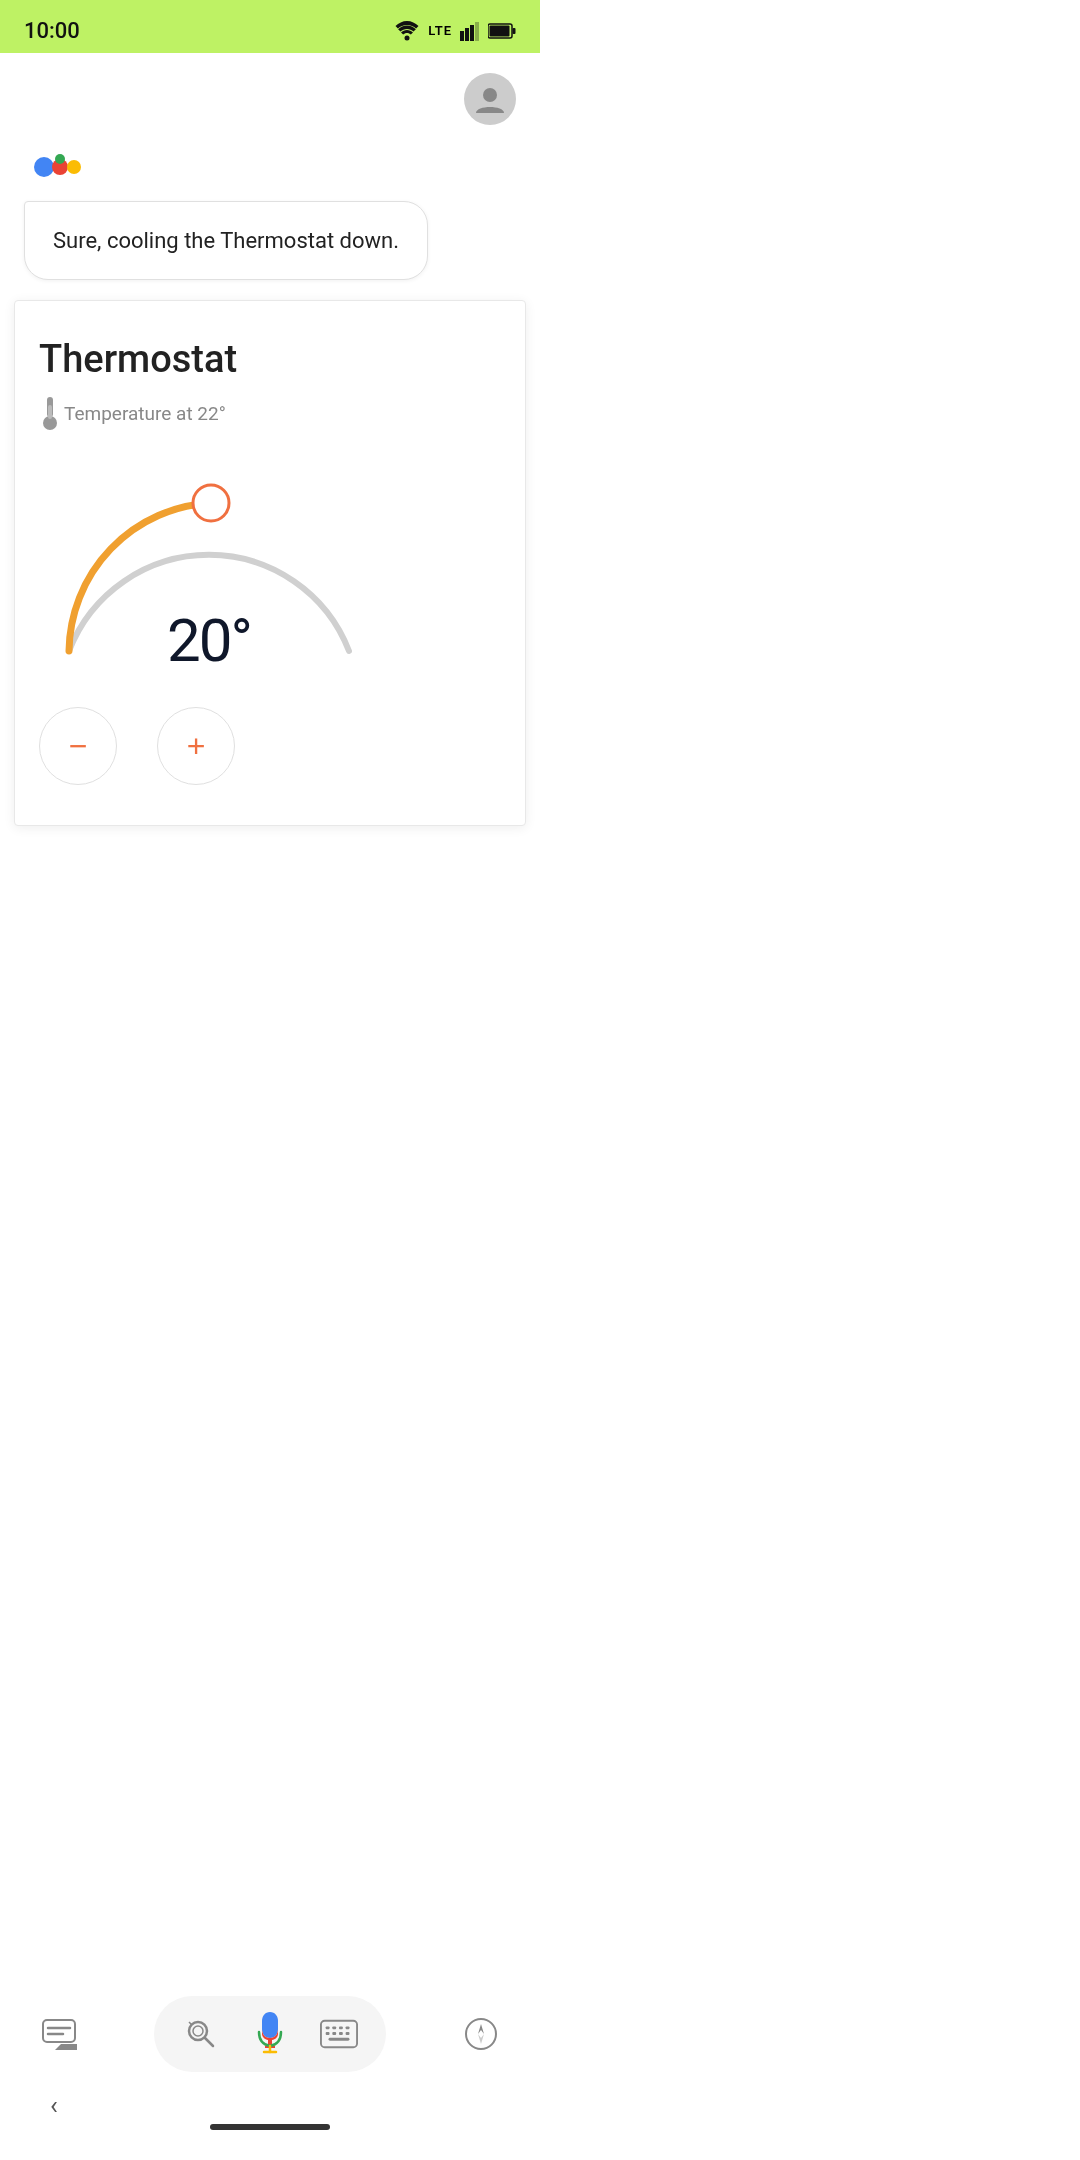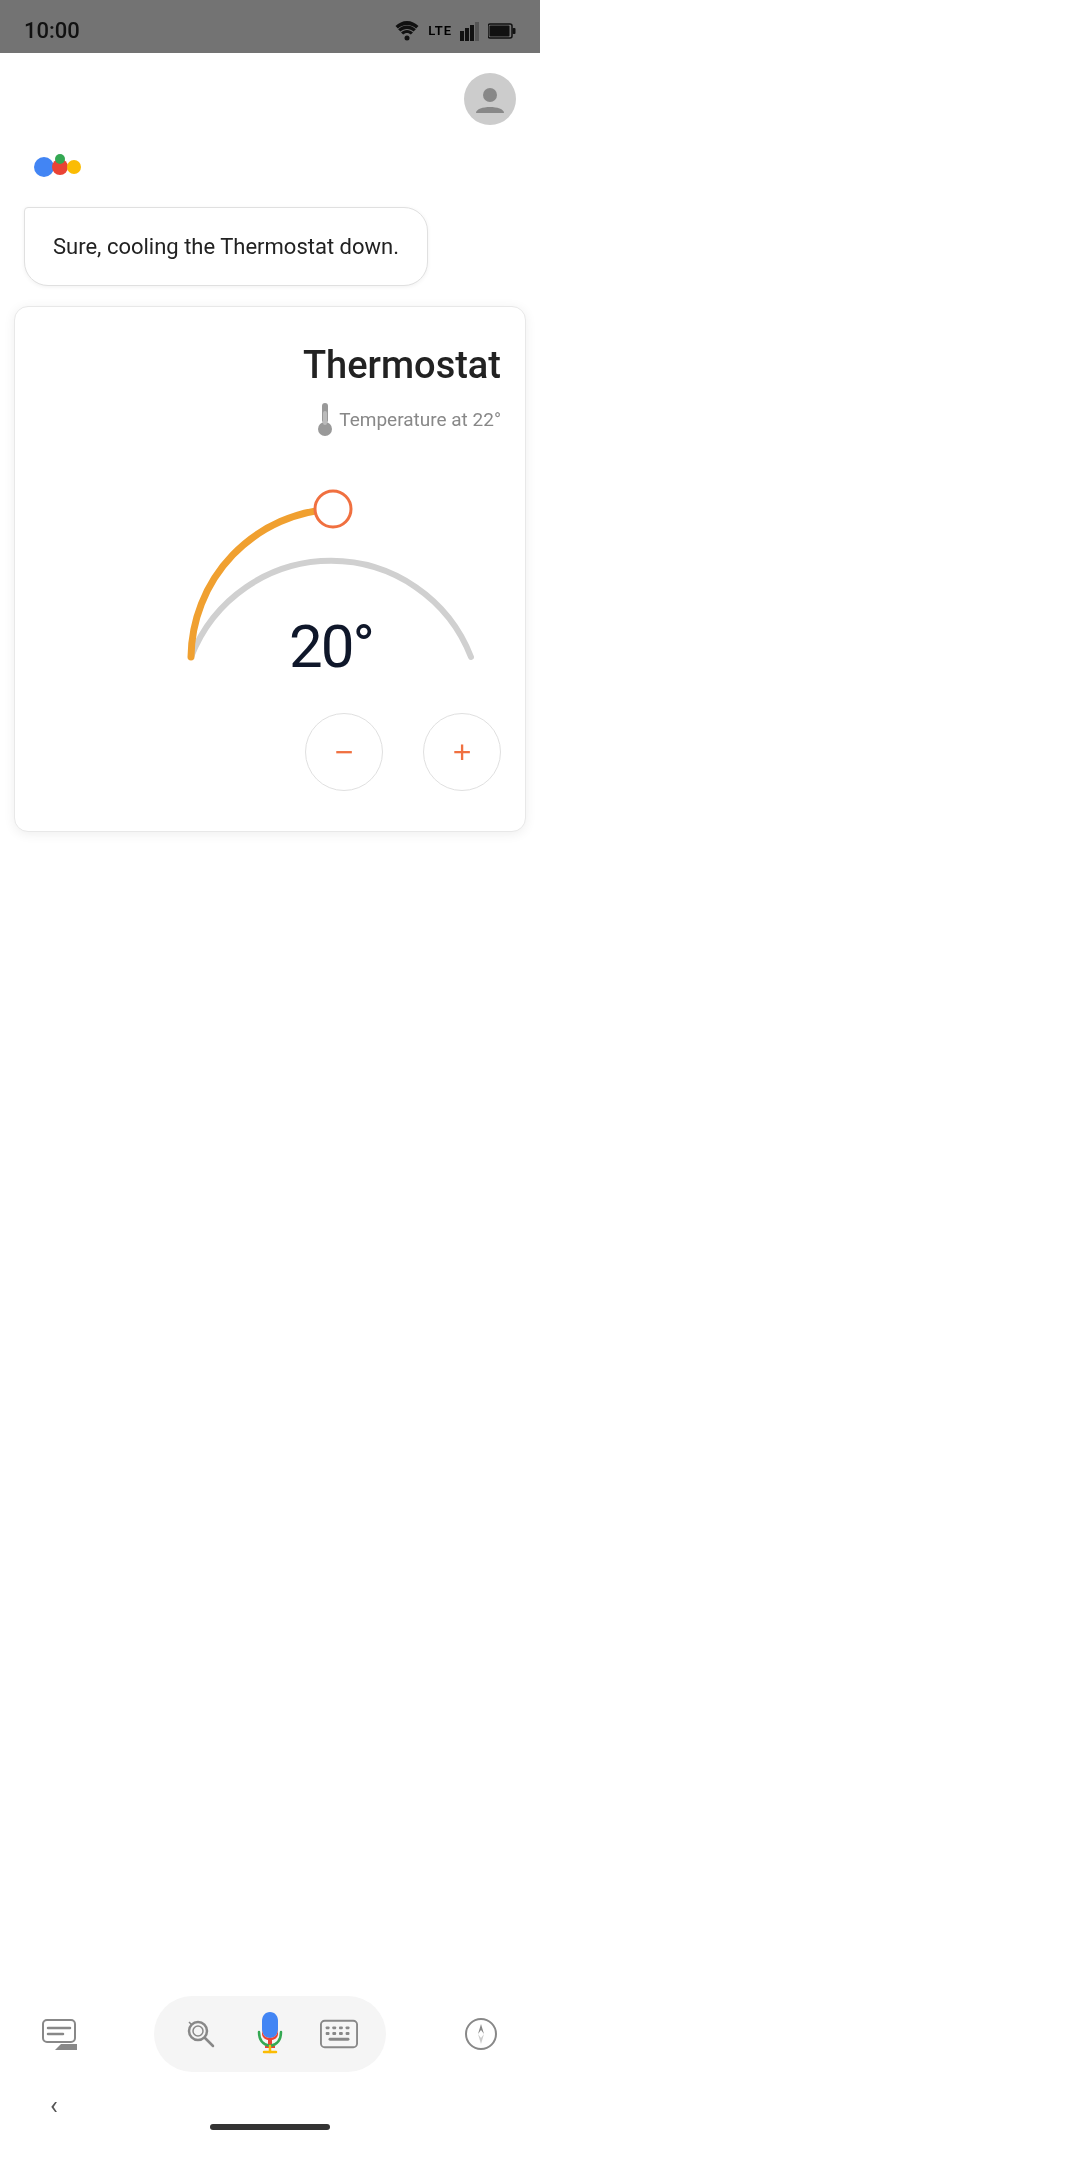--- a/index.html
+++ b/index.html
@@ -13,21 +13,21 @@
       position: relative;
       overflow-x: hidden;
     }
 
     
     .status-bar {
       display: flex;
       justify-content: space-between;
       align-items: center;
       padding: 18px 24px 10px 24px;
-      background: #737373;
+      background: #bef264;
     }
     .status-time {
       font-size: 22px;
       font-weight: 500;
       color: #111;
     }
     .status-icons {
       display: flex;
       align-items: center;
       gap: 8px;
@@ -72,21 +72,21 @@
     }
     .user-avatar svg {
       fill: #888;
     }
 
     
     .assistant-message-row {
       display: flex;
       justify-content: flex-start;
       align-items: flex-start;
-      gap: 8px;
+      gap: 2px;
       flex-direction: column;
     }
     .google-logo {
       display: flex;
       align-items: center;
       gap: 0;
       margin-bottom: 10px;
       margin-left: 4px;
     }
     .assistant-bubble {
@@ -98,27 +98,27 @@
       font-size: 22px;
       color: #222;
       line-height: 1.5;
       box-shadow: 0 1px 4px rgba(0,0,0,0.06);
     }
 
     
     .thermostat-card {
       margin: 0 14px;
       background: #fff;
-      border-radius: 14px;
+      border-radius: 4px;
       border: 1px solid #e8e8e8;
       box-shadow: 0 2px 12px rgba(0,0,0,0.07);
       padding: 36px 24px 40px 24px;
       display: flex;
       flex-direction: column;
-      align-items: flex-end;
+      align-items: flex-start;
     }
     .thermostat-title {
       font-size: 38px;
       font-weight: 500;
       color: #222;
       margin-bottom: 14px;
     }
     .thermostat-temp-label {
       display: flex;
       align-items: center;

